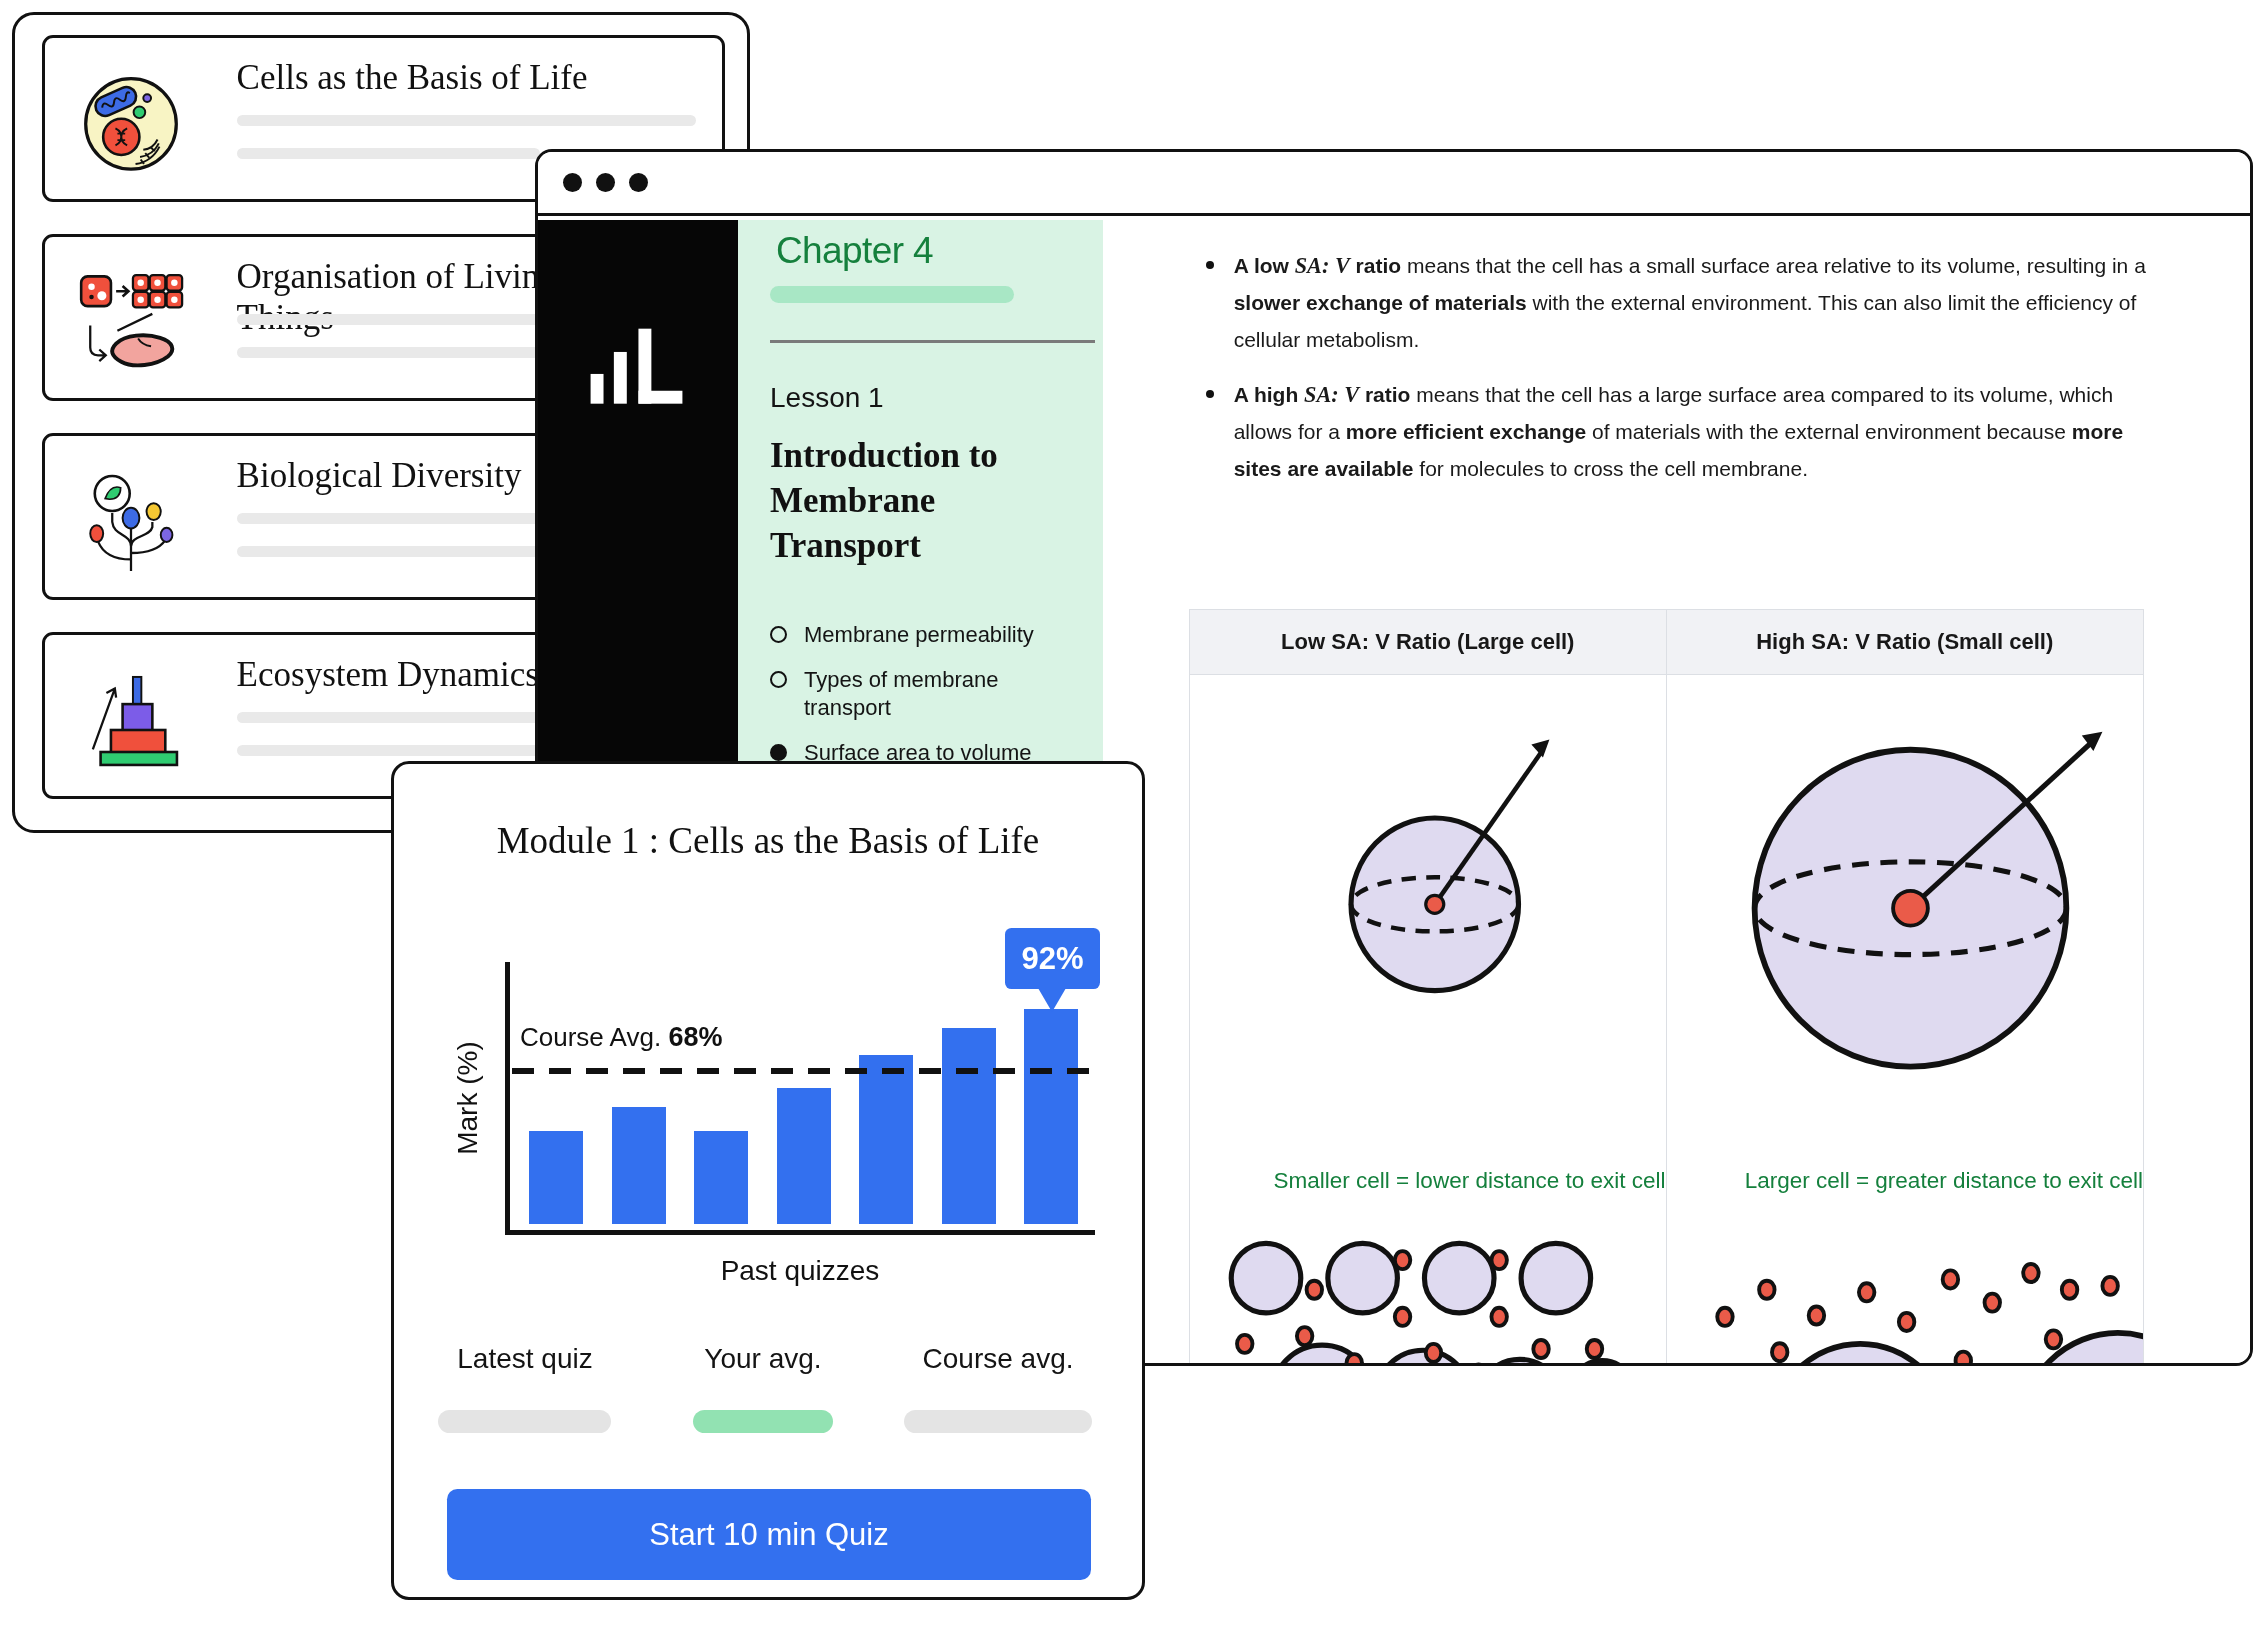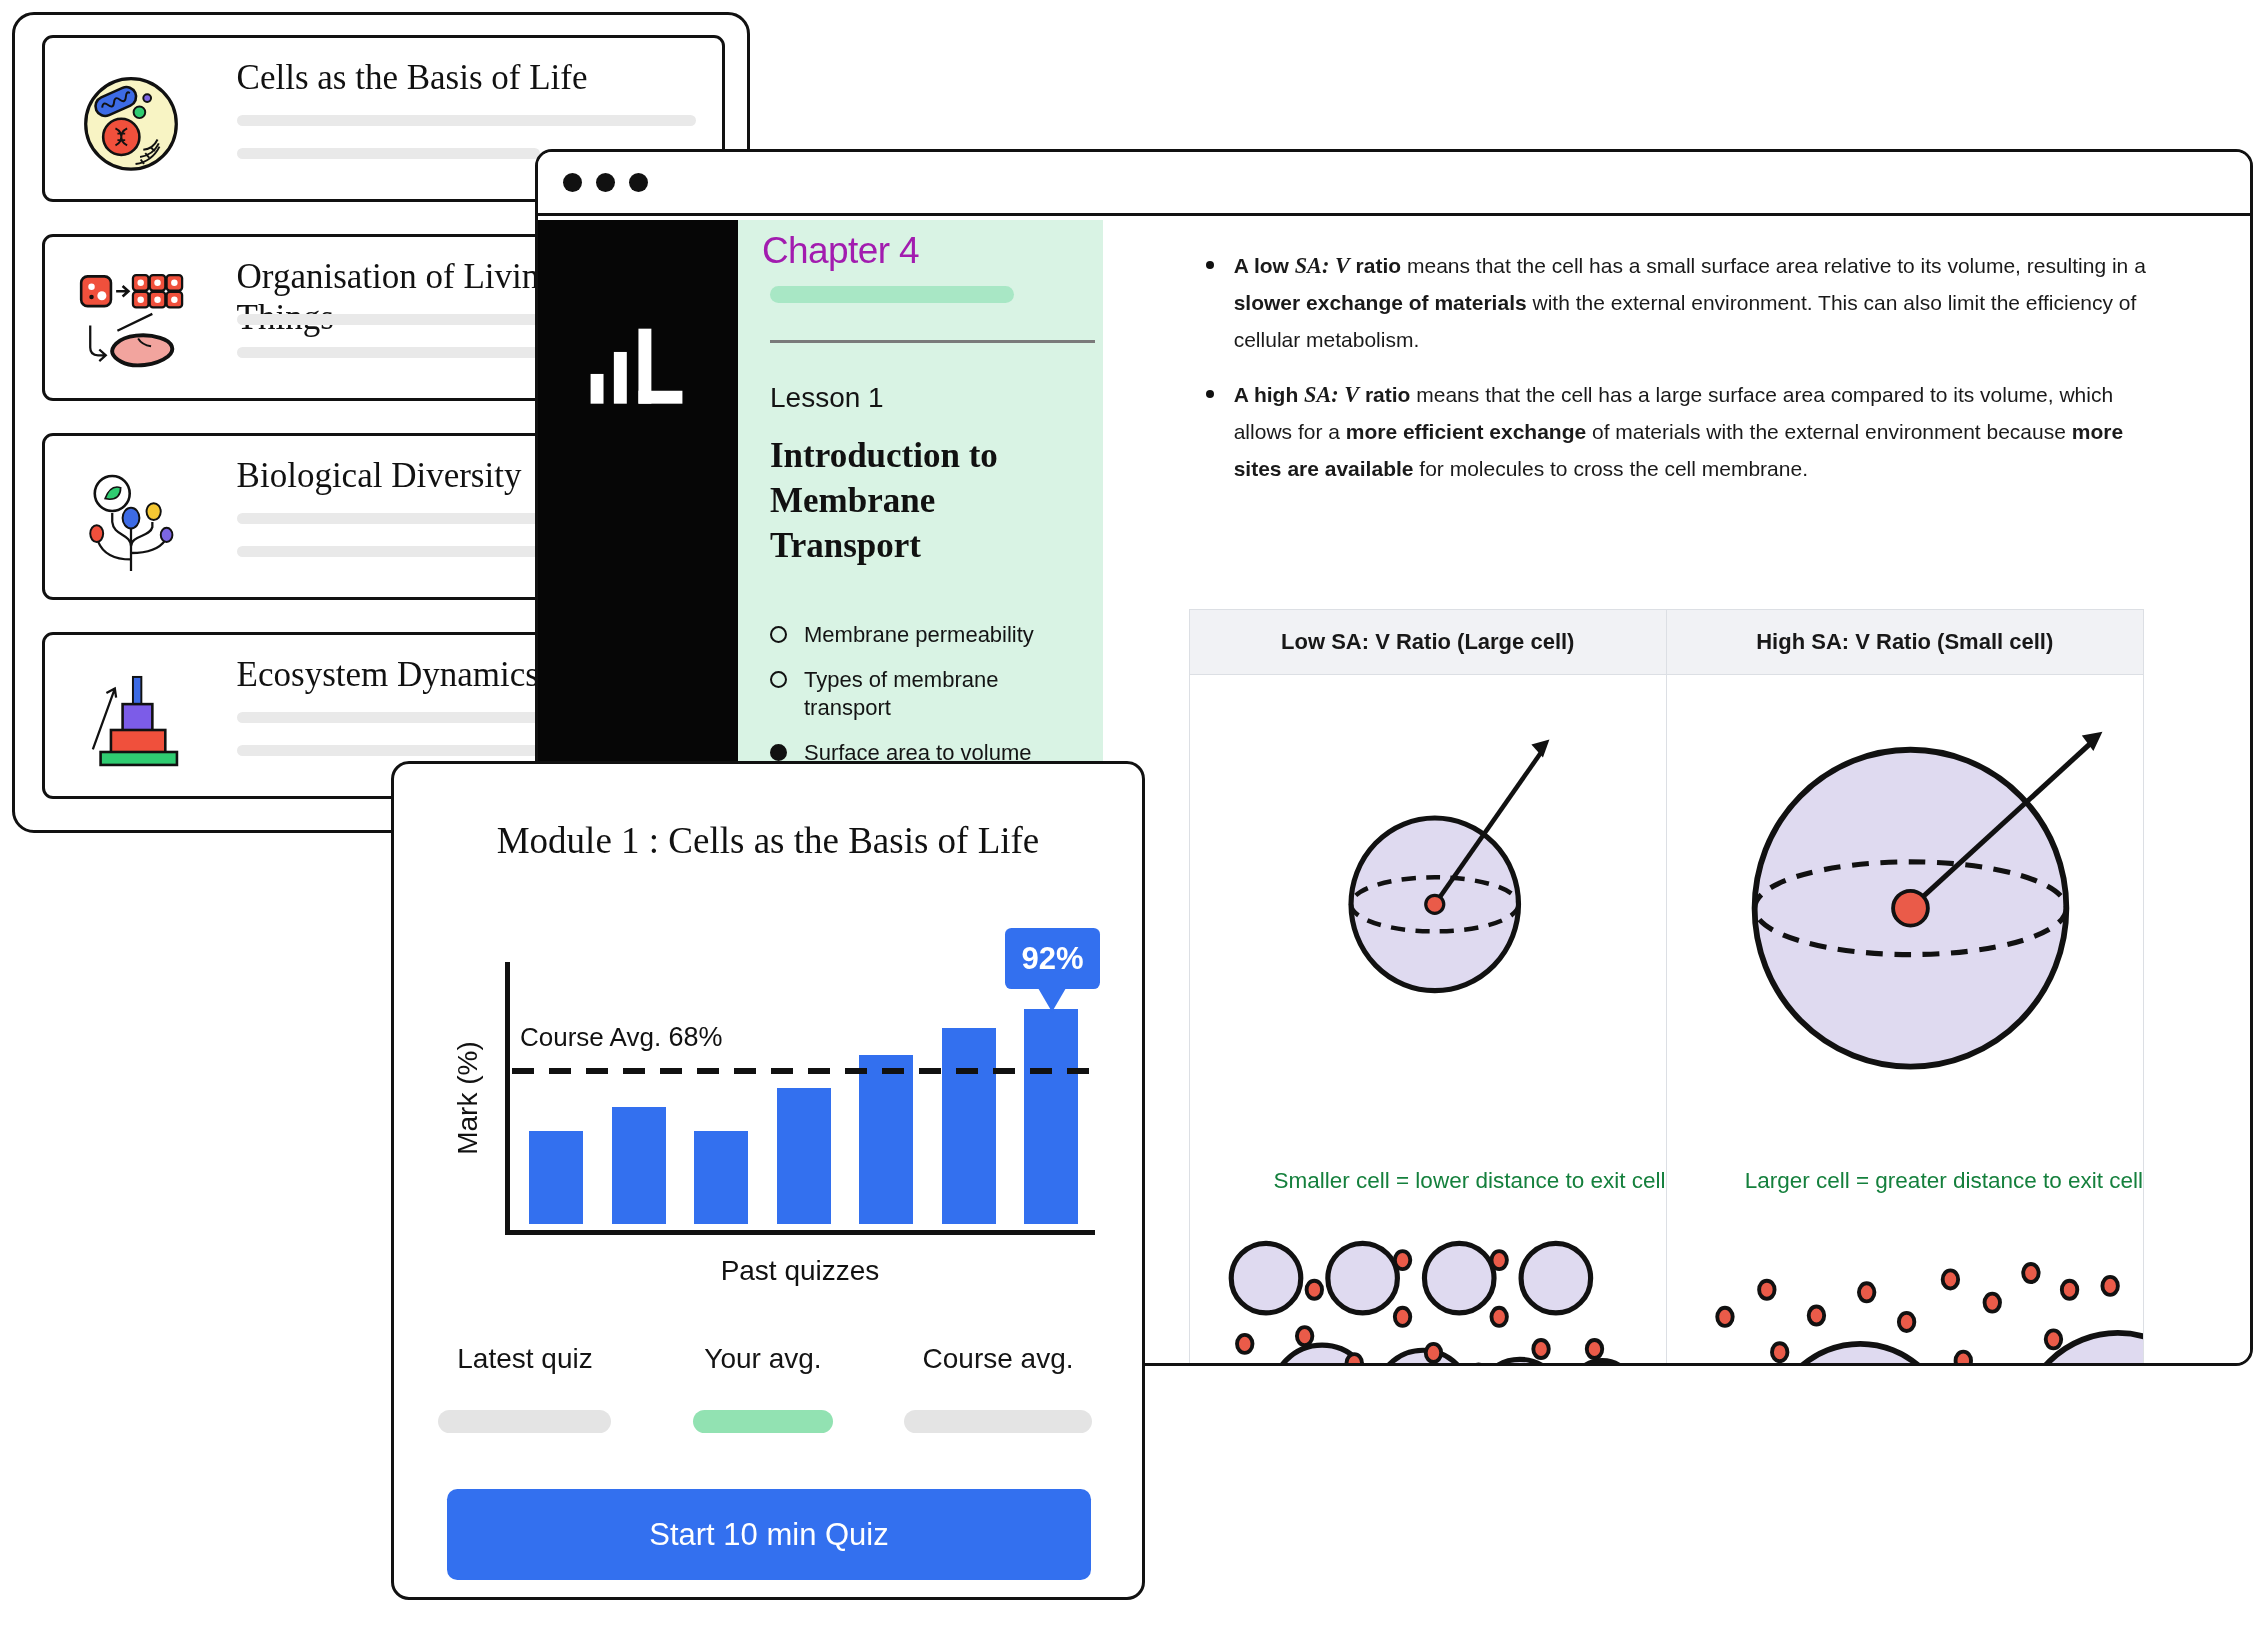--- a/index.html
+++ b/index.html
@@ -28,21 +28,21 @@
   .tl-dot{ width:19.3px; height:19.3px; border-radius:50%; background:#111; }
   .browser-body{ position:absolute; left:0; top:68px; right:0; bottom:0; }
 
   .sidebar{ position:absolute; left:0; top:0; width:200px; height:100%; background:#060606; }
   .logo{ position:absolute; left:50px; top:106px; }
   .nav-theory{ position:absolute; left:0; top:271px; width:196px; height:192px; background:#00D26E;
     display:flex; flex-direction:column; align-items:center; justify-content:center; gap:17px; cursor:pointer; }
   .nav-theory-label{ font-size:30px; color:#0b0b0b; }
 
   .lesson-panel{ position:absolute; left:200px; top:0; width:365px; height:100%; background:#D9F3E4; }
-  .chapter{ position:absolute; left:24px; top:10.3px; font-size:37px; letter-spacing:-0.6px; color:#a21caf; }
+  .chapter{ position:absolute; left:38px; top:10.3px; font-size:37px; letter-spacing:-0.6px; color:#15803d; }
   .chapter-progress{ position:absolute; left:32px; top:66px; width:244px; height:17.4px;
     border-radius:9px; background:#A8E7C5; }
   .panel-divider{ position:absolute; left:32px; top:120px; width:325px; height:3.2px; background:#7A7A7A; }
   .lesson-label{ position:absolute; left:32px; top:162px; font-size:28px; color:#141414; }
   .lesson-title{ position:absolute; left:32px; top:213px; width:316px;
     font-family:"Liberation Serif", serif; font-weight:700; font-size:35px; line-height:45px; color:#111; }
   .outline{ position:absolute; left:32px; top:401px; display:flex; flex-direction:column; gap:17px; }
   .outline-item{ display:flex; gap:17px; cursor:pointer; }
   .o-bullet{ width:17px; height:17px; border-radius:50%; border:2.6px solid #111; background:transparent;
     flex:0 0 auto; margin-top:4.5px; }
@@ -76,21 +76,21 @@
   .module-card{ position:absolute; left:391px; top:761px; width:754px; height:839px;
     background:#fff; border:3.9px solid #111; border-radius:18px; z-index:3; }
   .module-title{ position:absolute; left:0; top:55px; width:100%; text-align:center;
     font-family:"Liberation Serif", serif; font-size:37px; color:#111; }
   .y-axis{ position:absolute; left:111px; top:198px; width:4.5px; height:272px; background:#111; }
   .x-axis{ position:absolute; left:111px; top:466px; width:590px; height:4.5px; background:#111; }
   .bar{ position:absolute; width:54px; background:#3370EF; bottom:373px; }
   .course-line{ position:absolute; left:118px; width:583px; height:5.8px;
     background:repeating-linear-gradient(90deg,#111 0 22px,transparent 22px 37px); }
   .course-avg{ position:absolute; left:126px; top:258px; font-size:26px; color:#111; }
-  .course-avg .val{ font-weight:400; font-size:27px; }
+  .course-avg .val{ font-weight:700; font-size:27px; }
   .callout{ position:absolute; left:611px; top:164px; width:95px; height:61px; background:#3370EF;
     border-radius:6.4px; color:#fff; font-size:31px; font-weight:700;
     display:flex; align-items:center; justify-content:center; }
   .callout-tip{ position:absolute; left:644px; top:224px; width:0; height:0;
     border-left:14px solid transparent; border-right:14px solid transparent; border-top:24.5px solid #3370EF; }
   .y-label{ position:absolute; left:-23px; top:318px; width:193px; text-align:center;
     font-size:28px; color:#111; transform:rotate(-90deg); }
   .x-label{ position:absolute; left:111px; top:491px; width:590px; text-align:center; font-size:28px; color:#111; }
   .legend-label{ position:absolute; top:579px; width:206px; text-align:center; font-size:28px; color:#141414; }
   .legend-pill{ position:absolute; top:646px; height:23px; border-radius:11.6px; background:#E4E4E4; }

